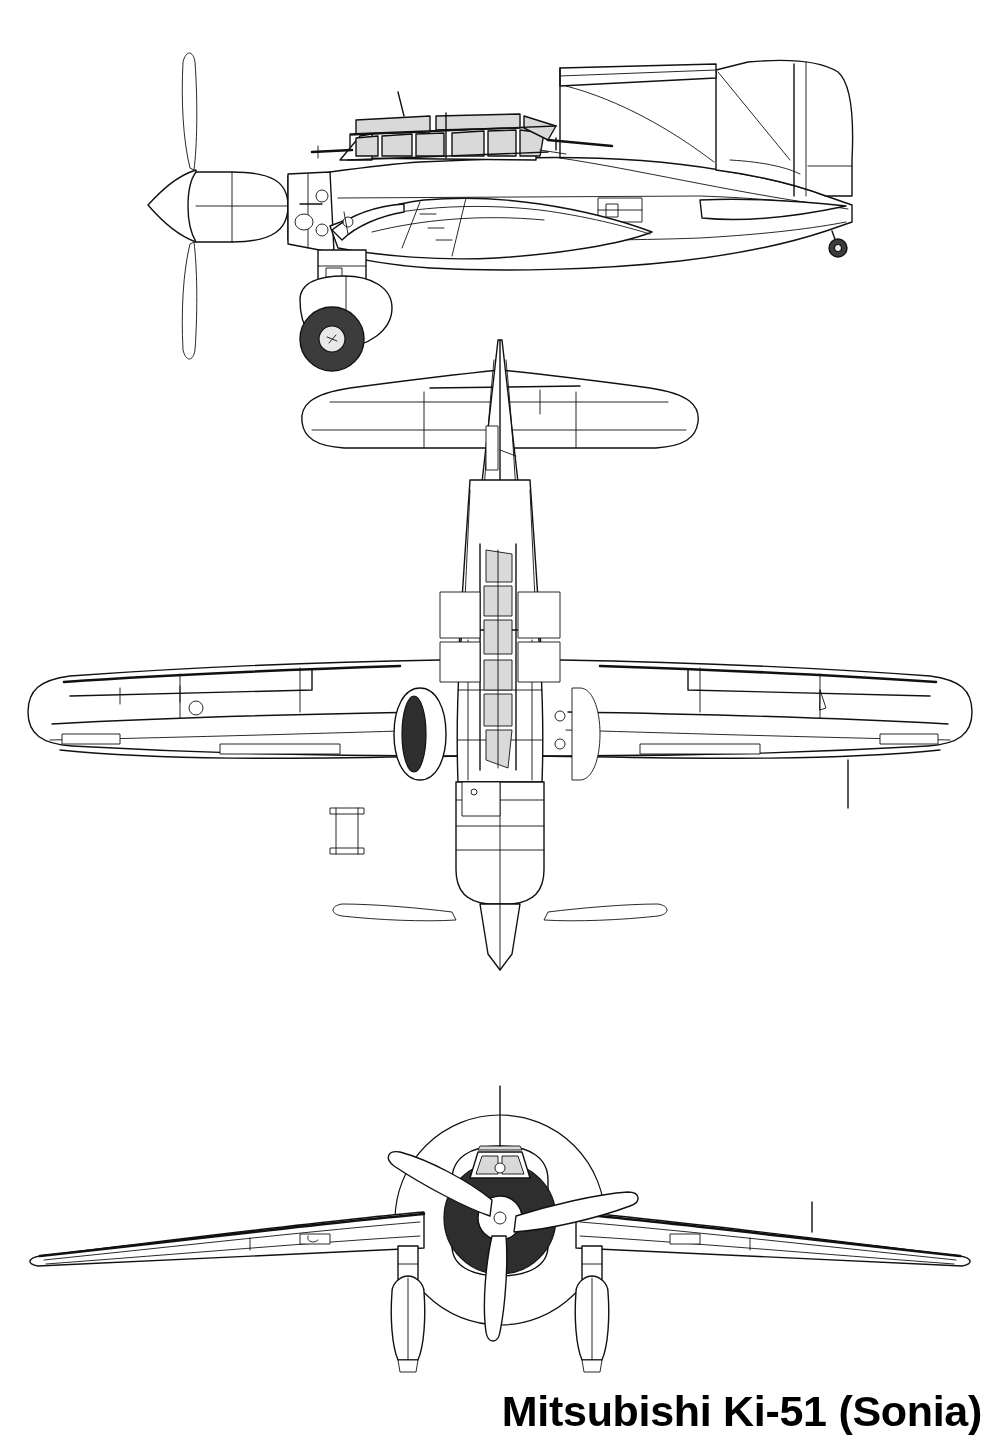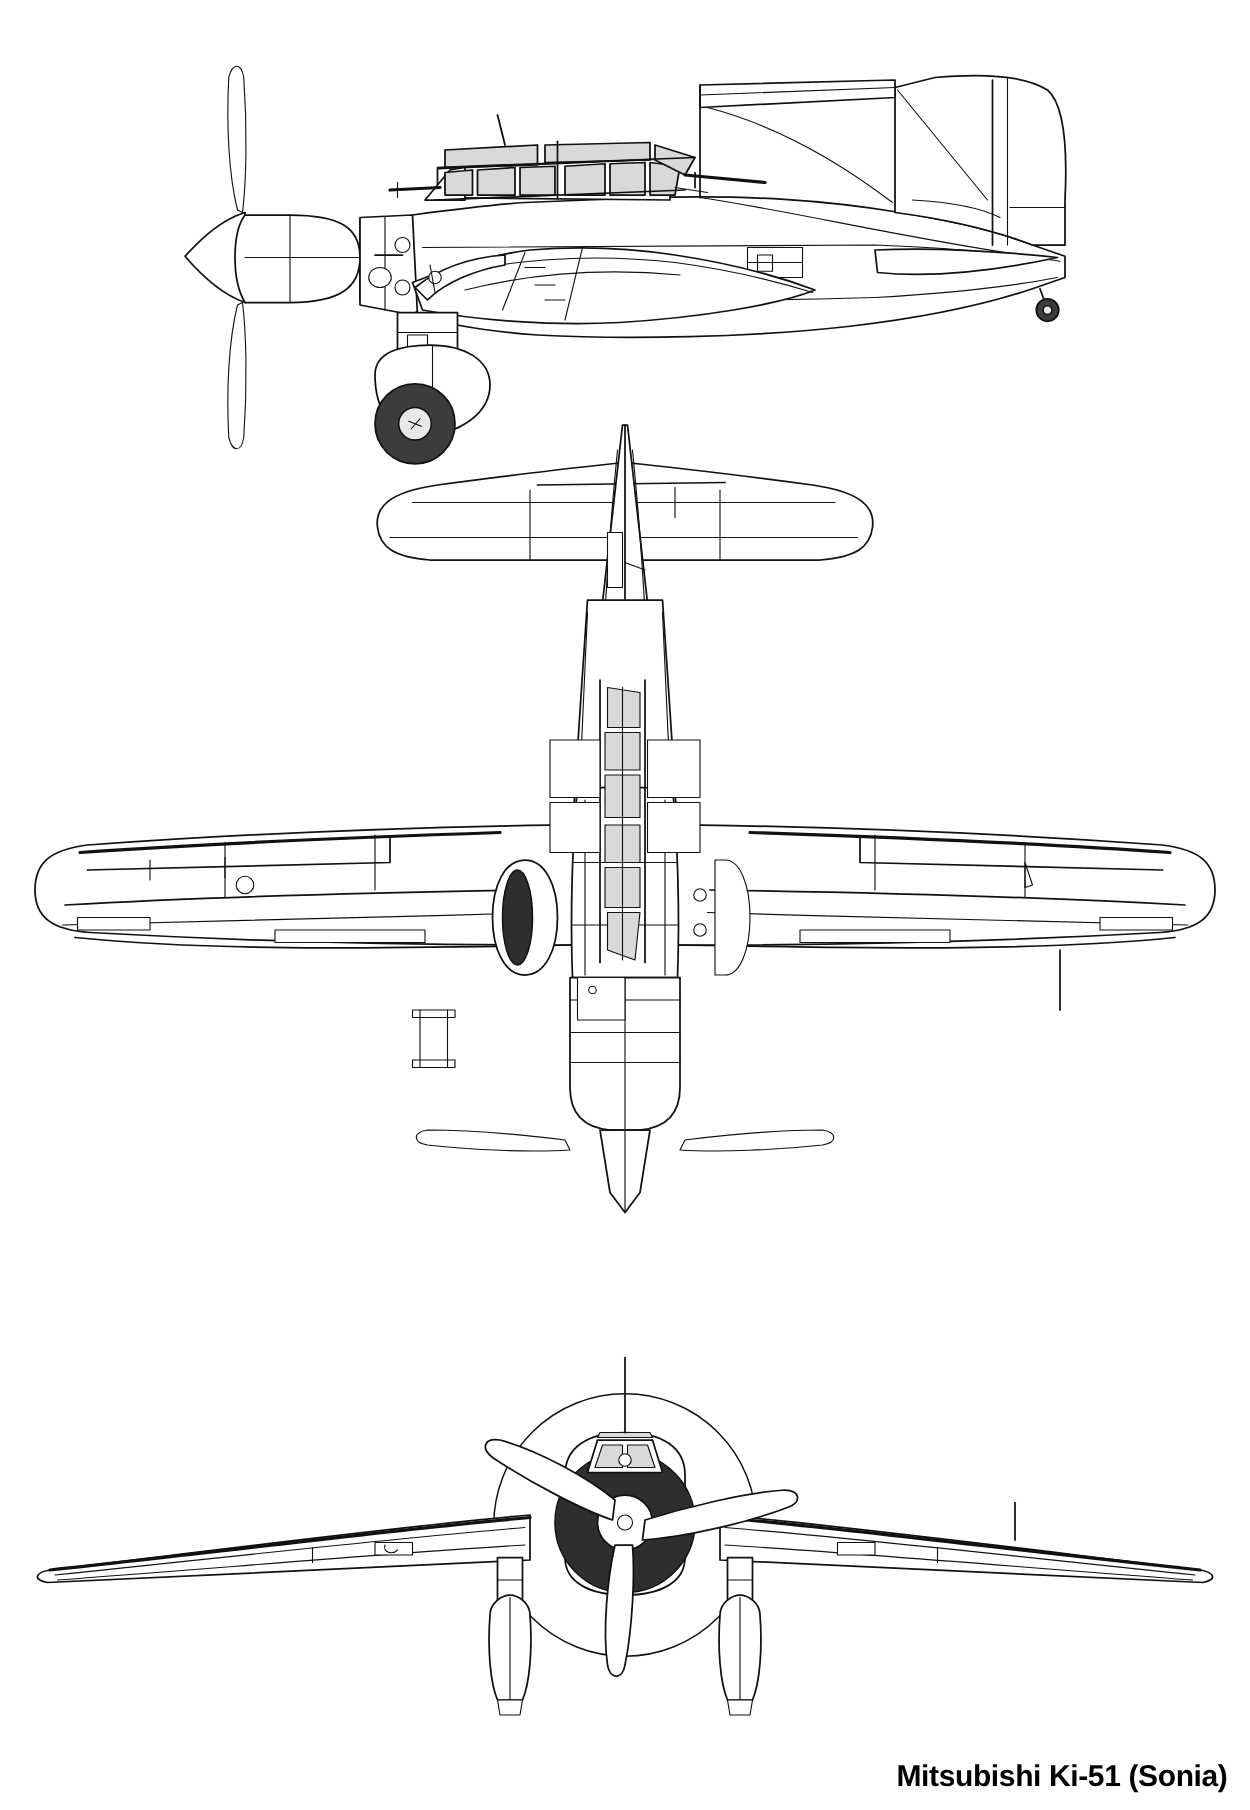--- a/index.html
+++ b/index.html
@@ -39,21 +39,21 @@
   .glass-t { fill: #d9d9d9; stroke: #111111; stroke-width: 0.9; stroke-linejoin: round; }
   .tyre  { fill: #3c3c3c; stroke: #111111; stroke-width: 1.4; }
   .hub   { fill: #e8e8e8; stroke: #111111; stroke-width: 1.2; }
   .dark  { fill: #2e2e2e; stroke: #111111; stroke-width: 1.2; }
   .arc   { fill: none; stroke: #111111; stroke-width: 1.2; }
 
   #caption {
     position: absolute;
     right: 18px;
     bottom: 12px;
-    font-size: 24px;
+    font-size: 43px;
     font-weight: bold;
     color: #000000;
     letter-spacing: -0.3px;
     white-space: nowrap;
     font-family: "Liberation Sans", sans-serif;
   }
 </style>
 </head>
 <body>
 

